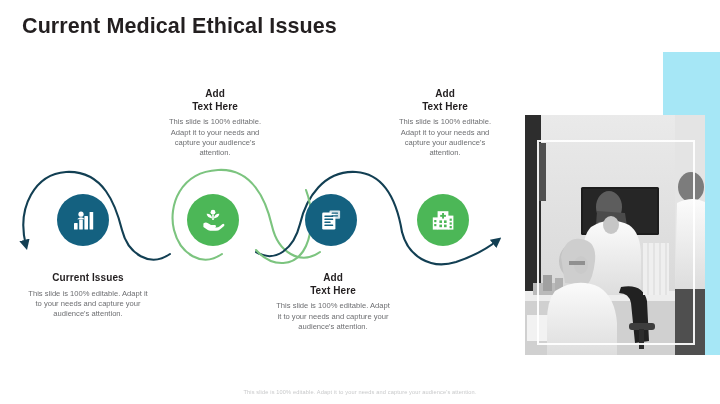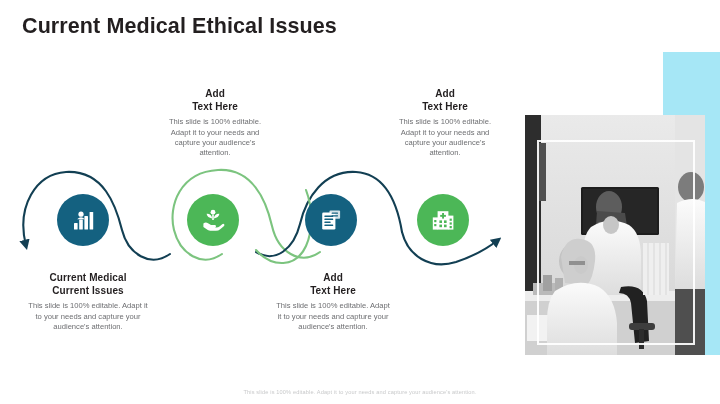--- a/index.html
+++ b/index.html
@@ -243,21 +243,20 @@
     <div class="bd">This slide is 100% editable. Adapt it to your needs and capture your audience's attention.</div>
   </div>
 
   <div class="block blk-top-4">
     <div class="hd">Add</div>
     <div class="hd">Text Here</div>
     <div class="bd">This slide is 100% editable. Adapt it to your needs and capture your audience's attention.</div>
   </div>
 
   <div class="block blk-bot-1">
-    <div class="hd">Current Medical</div>
     <div class="hd">Current Issues</div>
     <div class="bd">This slide is 100% editable. Adapt it to your needs and capture your audience's attention.</div>
   </div>
 
   <div class="block blk-bot-3">
     <div class="hd">Add</div>
     <div class="hd">Text Here</div>
     <div class="bd">This slide is 100% editable. Adapt it to your needs and capture your audience's attention.</div>
   </div>
 

